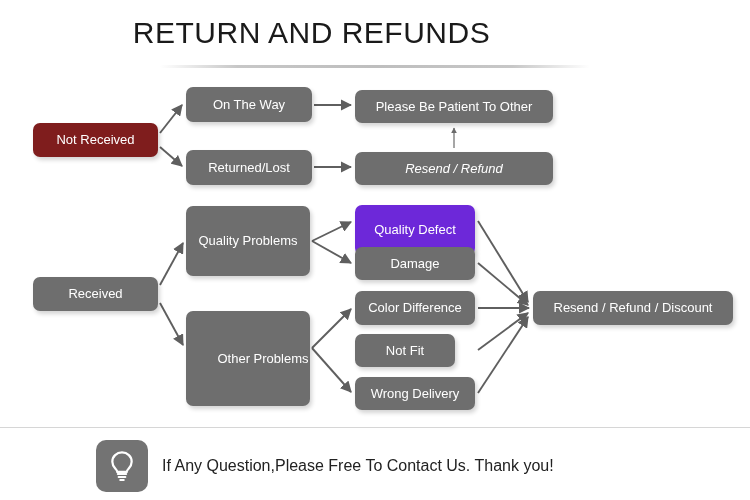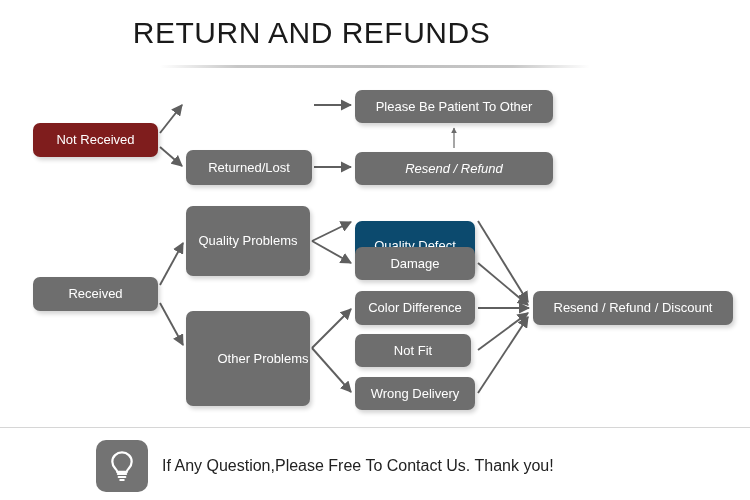--- a/index.html
+++ b/index.html
@@ -149,30 +149,31 @@
       <path d="M 478 263 L 528 305"></path>
       <path d="M 478 308 L 529 308"></path>
       <path d="M 478 350 L 528 313"></path>
       <path d="M 478 393 L 528 317"></path>
     </g>
 
     <path d="M 454 148 L 454 128" stroke="#6b6b6b" stroke-width="1.2" fill="none" marker-end="url(#ah-thin)"></path>
   </svg>
 
   <div class="node" style="left: 33px; top: 123px; width: 125px; height: 34px; background: #7f1d1d; color: rgb(255, 255, 255);">Not Received</div>
+  <div class="node" style="left: 186px; top: 87px; width: 126px; height: 35px; background: rgb(110, 110, 110); color: rgb(255, 255, 255);">On The Way</div>
   <div class="node" style="left: 186px; top: 150px; width: 126px; height: 35px; background: rgb(110, 110, 110); color: rgb(255, 255, 255);">Returned/Lost</div>
   <div class="node" style="left: 355px; top: 90px; width: 198px; height: 33px; background: rgb(110, 110, 110); color: rgb(255, 255, 255);">Please Be Patient To Other</div>
   <div class="node" style="left: 355px; top: 152px; width: 198px; height: 33px; background: rgb(110, 110, 110); color: rgb(255, 255, 255); font-style: italic;">Resend / Refund</div>
   <div class="node" style="left: 33px; top: 277px; width: 125px; height: 34px; background: rgb(110, 110, 110); color: rgb(255, 255, 255);">Received</div>
   <div class="node" style="left: 186px; top: 206px; width: 124px; height: 70px; background: rgb(110, 110, 110); color: rgb(255, 255, 255);">Quality Problems</div>
   <div class="node" style="left: 186px; top: 311px; width: 124px; height: 95px; background: rgb(110, 110, 110); color: rgb(255, 255, 255); padding-left: 36px;">Other Problems</div>
-  <div class="node" style="left: 355px; top: 205px; width: 120px; height: 50px; background: #0c4a6e; color: rgb(255, 255, 255); margin-top: 16px;">Quality Defect</div>
+  <div class="node" style="left: 355px; top: 205px; width: 120px; height: 50px; background: #6d28d9; color: rgb(255, 255, 255);">Quality Defect</div>
   <div class="node" style="left: 355px; top: 247px; width: 120px; height: 33px; background: rgb(110, 110, 110); color: rgb(255, 255, 255);">Damage</div>
   <div class="node" style="left: 355px; top: 291px; width: 120px; height: 34px; background: rgb(110, 110, 110); color: rgb(255, 255, 255);">Color Difference</div>
-  <div class="node" style="left: 355px; top: 334px; width: 116px; height: 33px; background: rgb(110, 110, 110); color: rgb(255, 255, 255);">Not Fit</div>
+  <div class="node" style="left: 355px; top: 334px; width: 100px; height: 33px; background: rgb(110, 110, 110); color: rgb(255, 255, 255);">Not Fit</div>
   <div class="node" style="left: 533px; top: 291px; width: 200px; height: 34px; background: rgb(110, 110, 110); color: rgb(255, 255, 255);">Resend / Refund / Discount</div>
   <div class="node" style="left: 355px; top: 377px; width: 120px; height: 33px; background: rgb(110, 110, 110); color: rgb(255, 255, 255);">Wrong Delivery</div>
 
   <div id="footer-rule"></div>
 
   <div id="footer">
     <div id="bulb-badge">
       <svg width="34" height="34" viewBox="0 0 32 32" aria-hidden="true">
         <path d="M16 3.2 C10.9 3.2 6.9 7.1 6.9 11.9 c0 3.0 1.5 5.0 2.9 6.6 c1.0 1.2 1.6 2.0 1.8 3.0 l8.8 0
                  c0.2 -1.0 0.8 -1.8 1.8 -3.0 c1.4 -1.6 2.9 -3.6 2.9 -6.6 C25.1 7.1 21.1 3.2 16 3.2 z" fill="none" stroke="#ffffff" stroke-width="2.1"></path>

